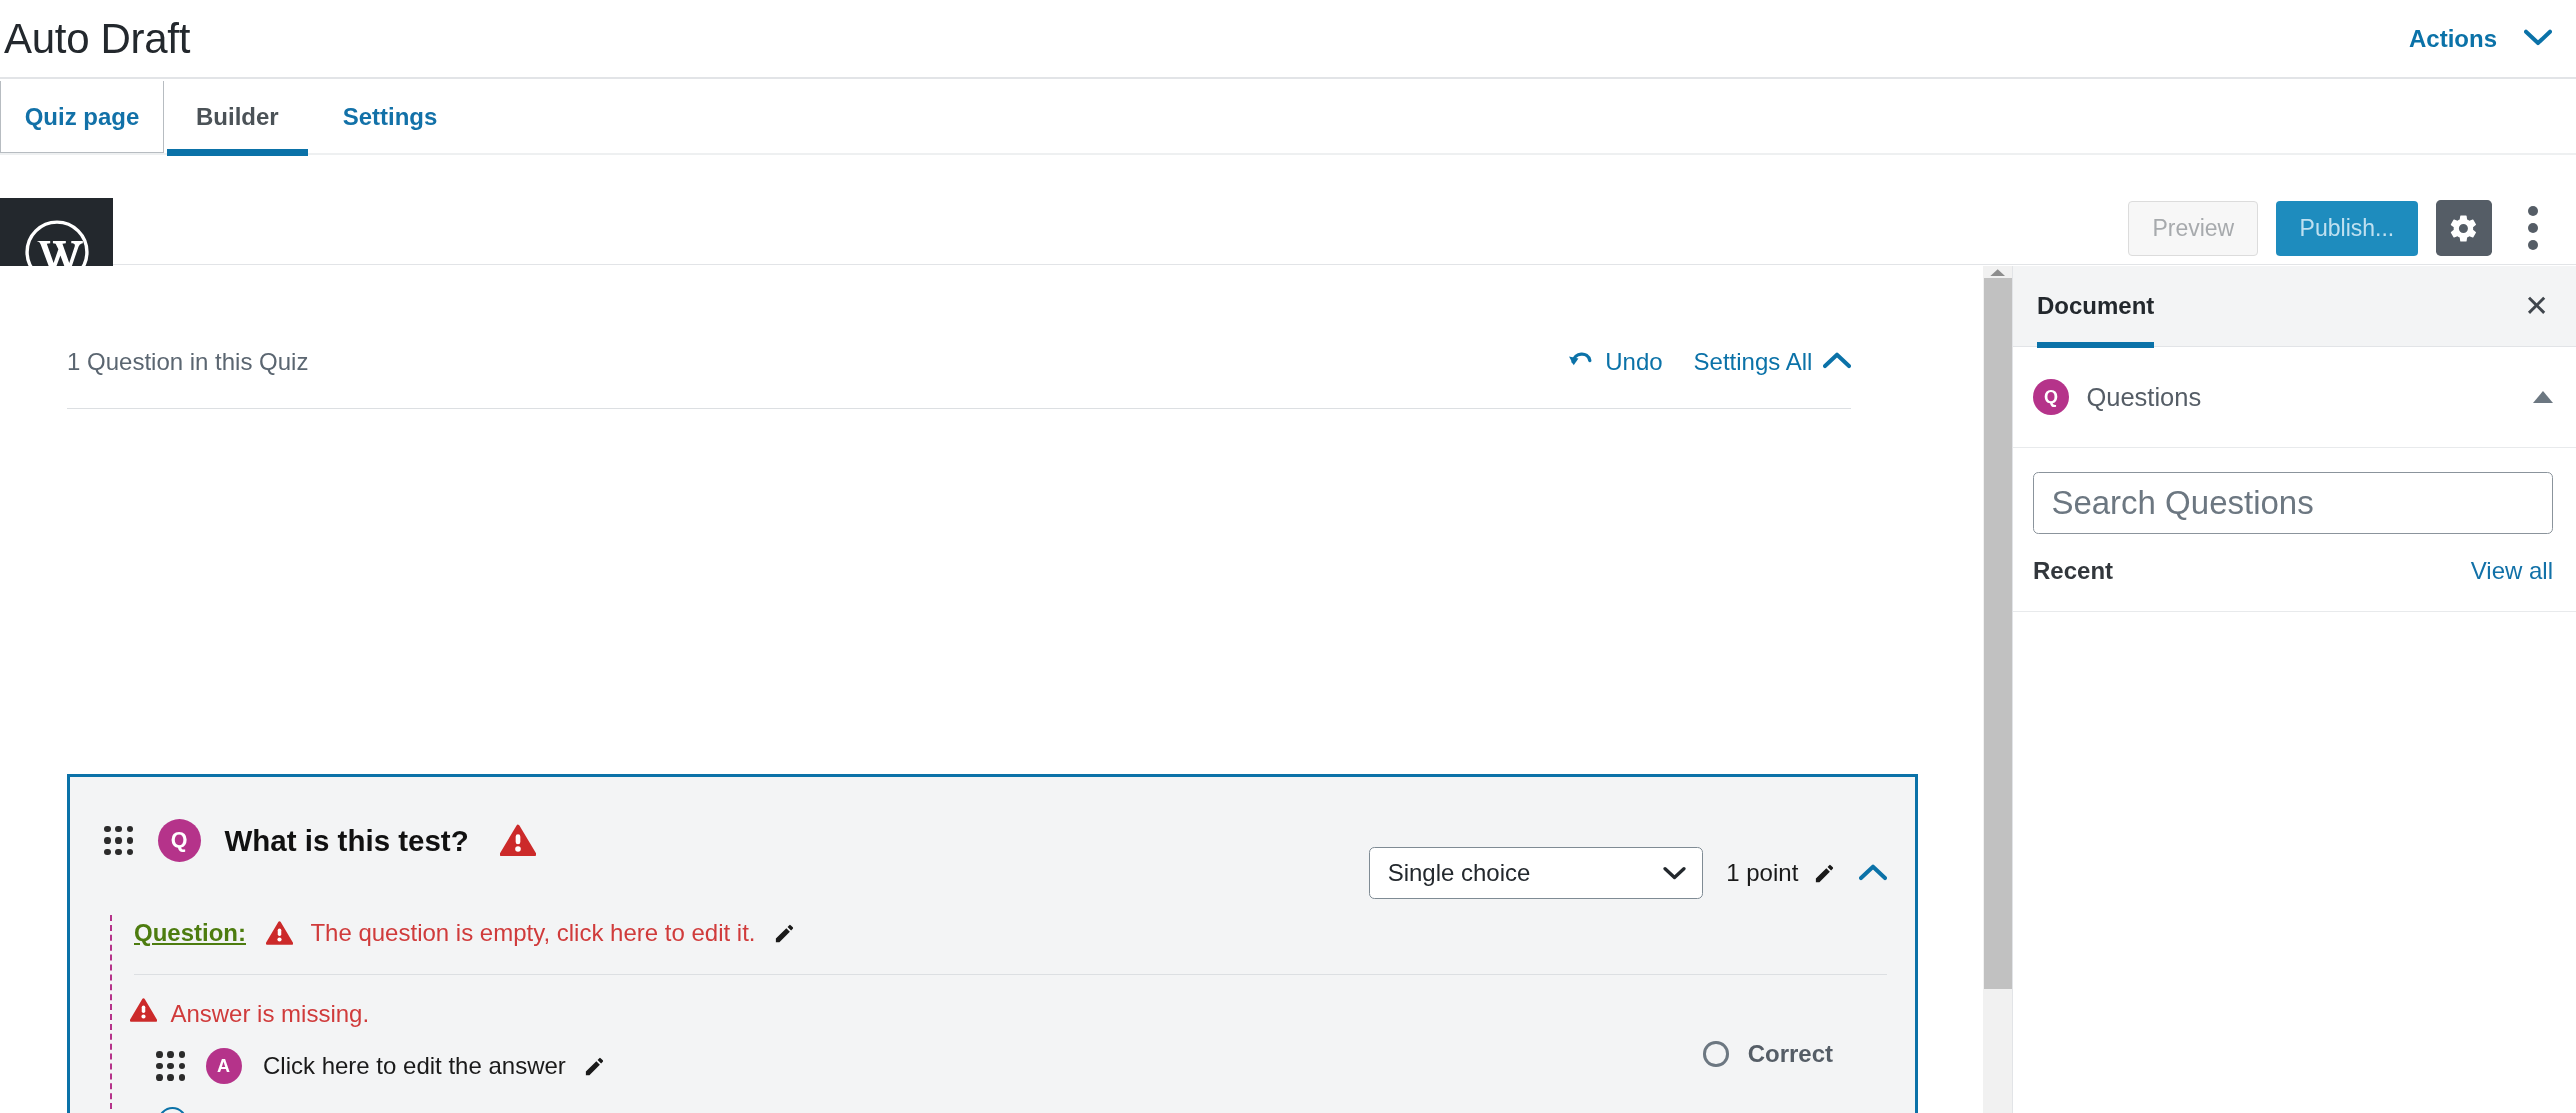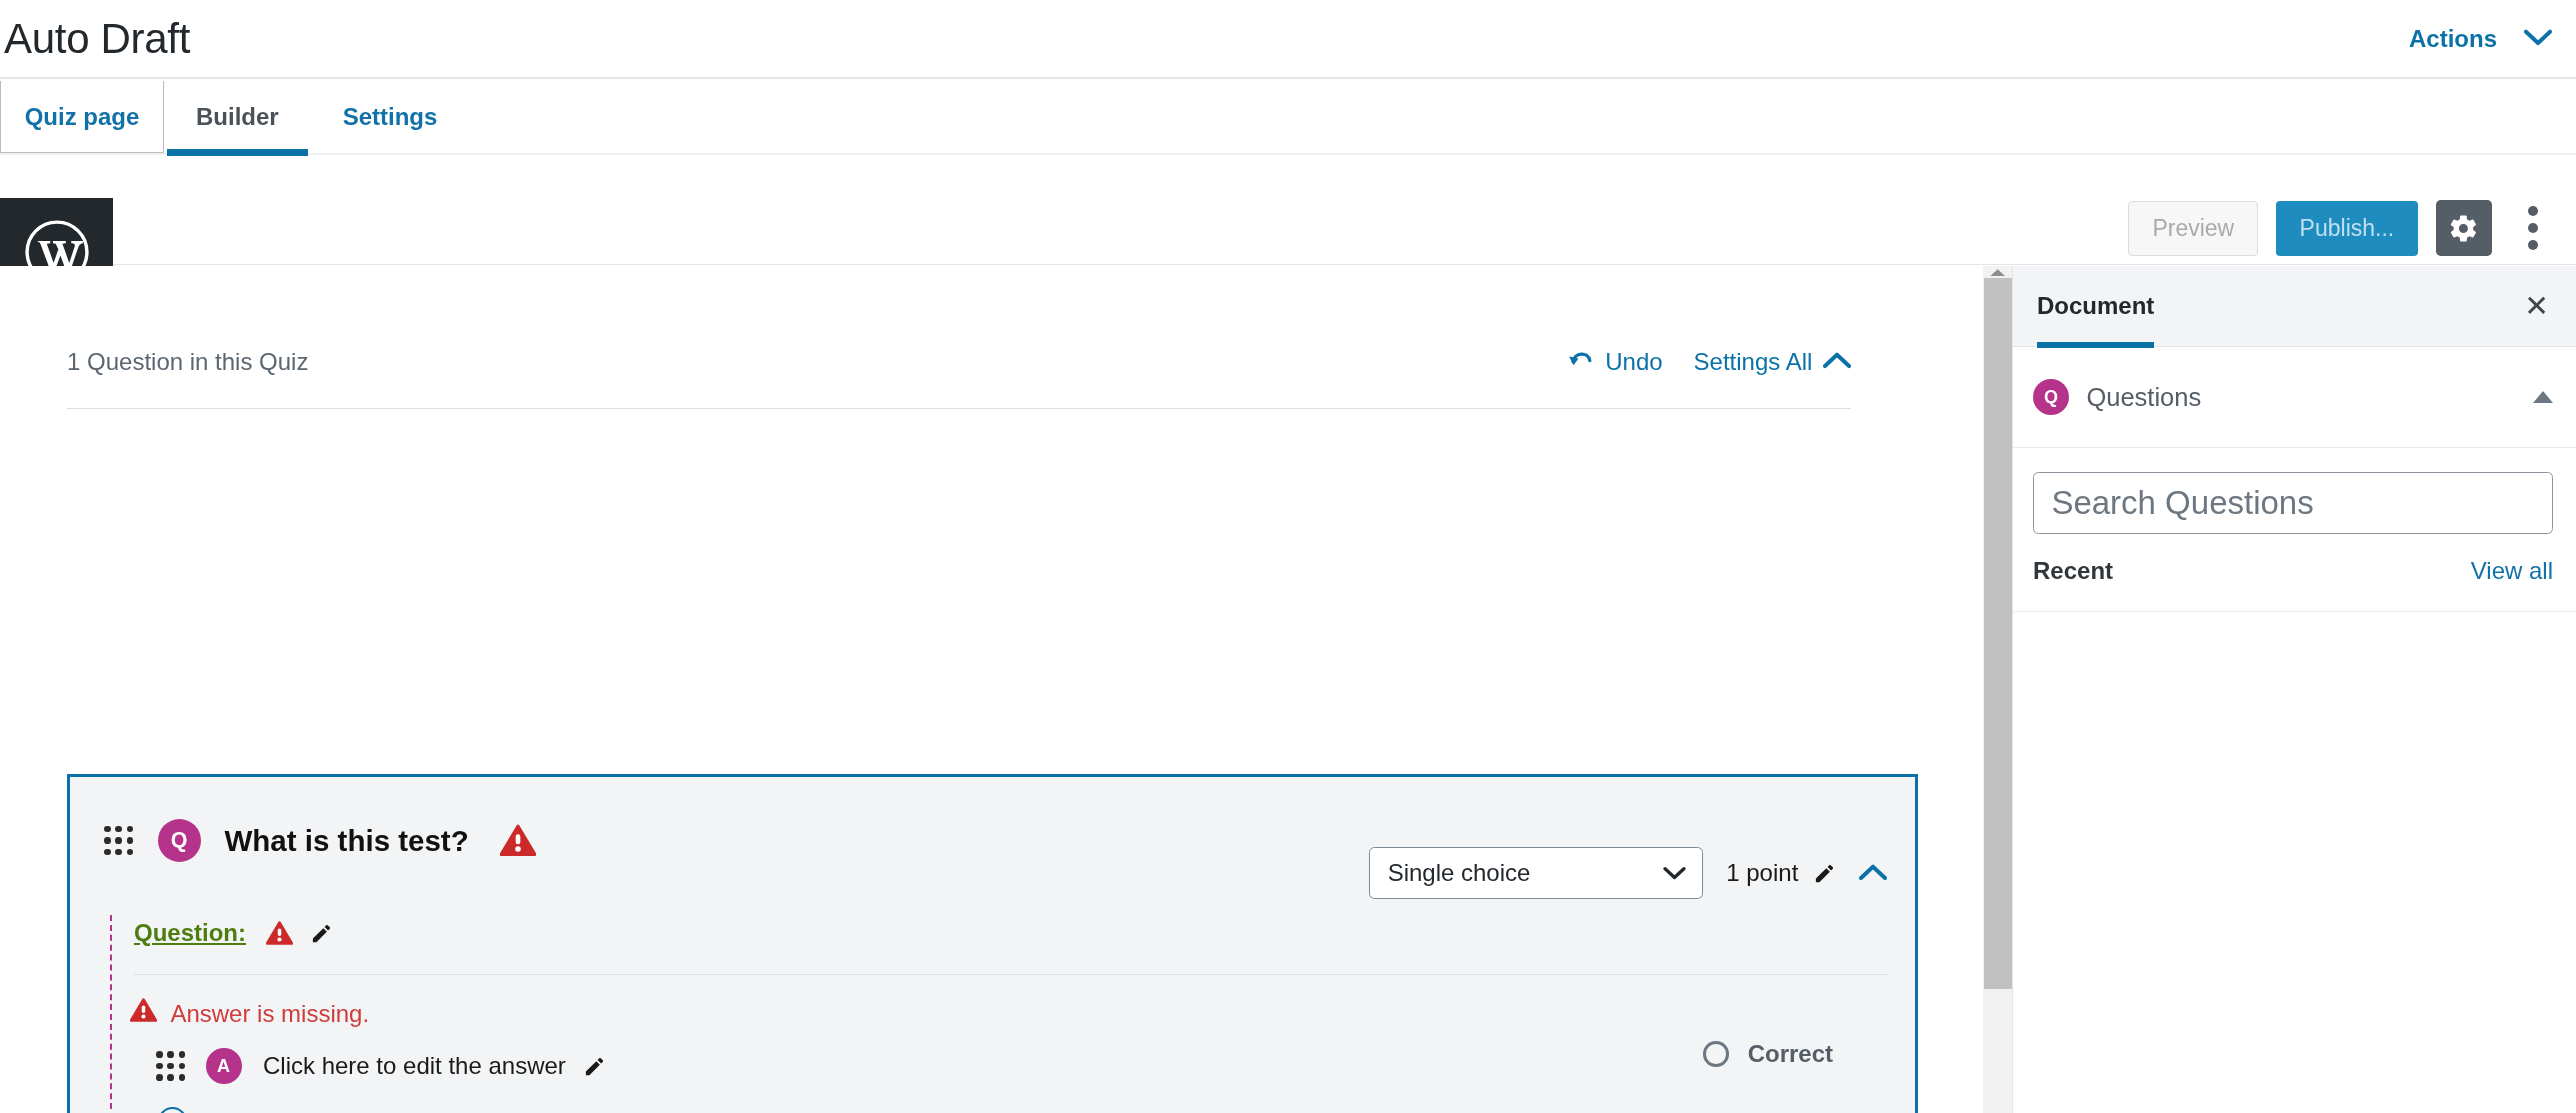--- a/index.html
+++ b/index.html
@@ -370,20 +370,21 @@
 
     <div class="q-row">
       <span class="q-label">Question:</span>
       <span class="warn" style="margin-left:20px">
         <svg width="27" height="25" viewBox="0 0 54 50">
           <path d="M27 3 L52 45 H2 Z" fill="#cc2a2a" stroke="#cc2a2a" stroke-width="5" stroke-linejoin="round"></path>
           <rect x="23.5" y="15" width="7" height="15" rx="3.5" fill="#fff"></rect>
           <circle cx="27" cy="37" r="4.2" fill="#fff"></circle>
         </svg>
       </span>
+      <span class="q-error">The question is empty, click here to edit it.</span>
       <span class="pencil">
         <svg width="23" height="23" viewBox="0 0 24 24" fill="#1a1a1a">
           <path d="M3 17.3V21h3.7L17.6 10.1l-3.7-3.7L3 17.3zM20.7 7c.4-.4.4-1 0-1.4l-2.3-2.3a1 1 0 0 0-1.4 0l-1.8 1.8 3.7 3.7L20.7 7z"></path>
         </svg>
       </span>
     </div>
 
     <div class="qrow-divider"></div>
 
     <div class="answer-missing">

